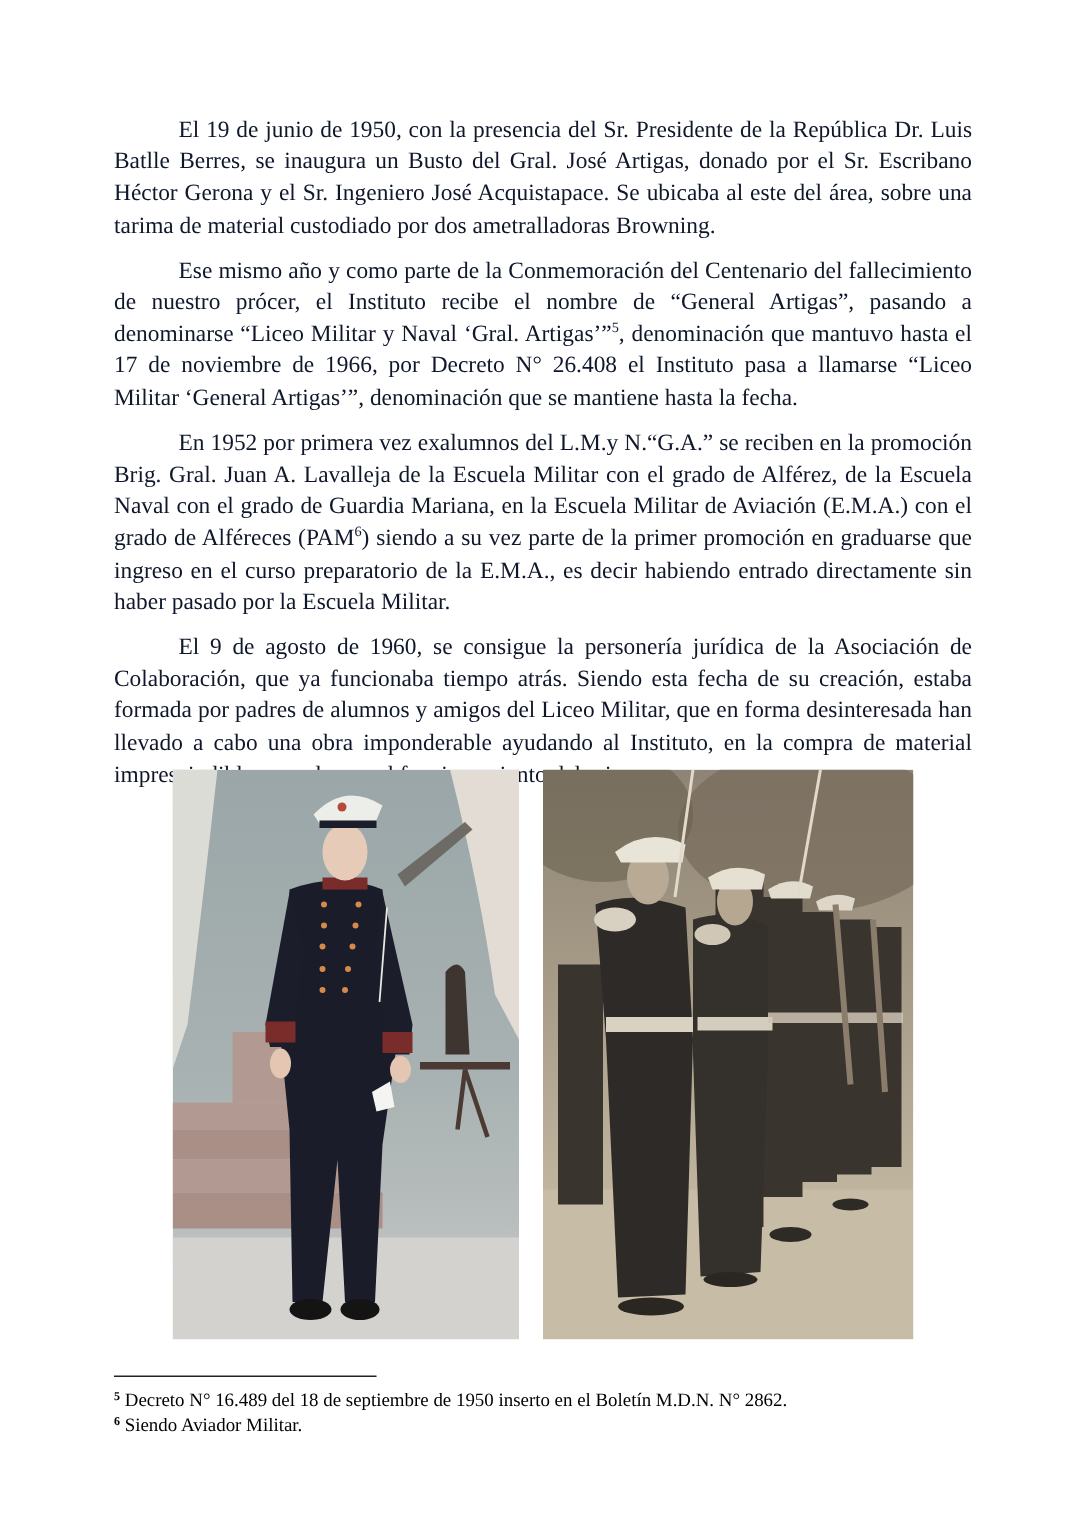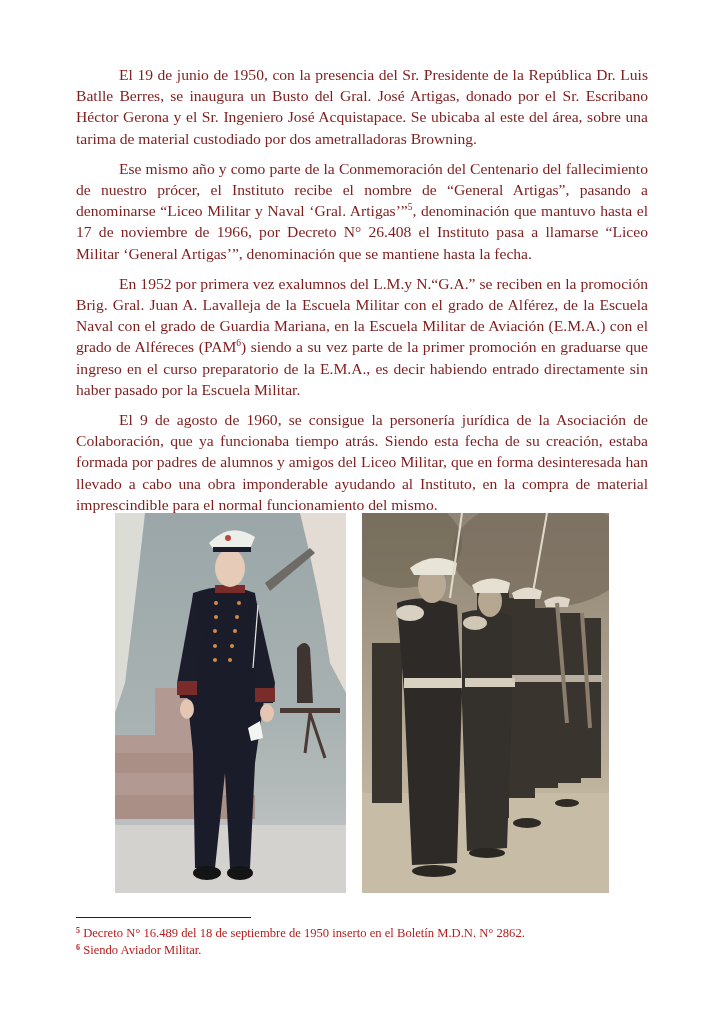--- a/index.html
+++ b/index.html
@@ -1,31 +1,31 @@
 <!DOCTYPE html>
 <html><head>
 <meta charset="utf-8">
 <style>
   html, body { margin: 0; padding: 0; background: #ffffff; }
   body { width: 724px; height: 1024px; position: relative; overflow: hidden; }
   .page {
-    position: absolute; left: 76px; top: 64px; width: 572px;
+    position: absolute; left: 76px; top: 76px; width: 572px;
     font-family: "Liberation Serif", serif; font-size: 15.6px; line-height: 21.2px;
-    color: #7f1d1d; text-align: justify;
+    color: #0f172a; text-align: justify;
   }
   .para { margin: 0 0 9px 0; text-indent: 43px; }
   sup { font-size: 9.5px; line-height: 0; vertical-align: 6px; }
   .photos { position: absolute; top: 513px; left: 115px; width: 494px; height: 380px; }
   .photo { position: absolute; top: 0; height: 380px; overflow: hidden; }
   .photo svg { display: block; width: 100%; height: 100%; }
   .photo-left { left: 0; width: 231px; }
   .photo-right { left: 247px; width: 247px; }
   .fn-rule { position: absolute; left: 76px; top: 917px; width: 175px; height: 0; border-top: 1.3px solid #222; }
   .footnotes { position: absolute; left: 76px; top: 925px; width: 572px;
-    font-family: "Liberation Serif", serif; font-size: 12.6px; line-height: 17px; color: #b91c1c; }
+    font-family: "Liberation Serif", serif; font-size: 12.6px; line-height: 17px; color: #000000; }
   .footnotes sup { font-size: 8px; vertical-align: 4px; font-weight: bold; }
   .fn { margin: 0; }
 </style>
 </head>
 <body>
 
 <div class="page">
   <p class="para">El 19 de junio de 1950, con la presencia del Sr. Presidente de la República Dr. Luis Batlle Berres, se inaugura un Busto del Gral. José Artigas, donado por el Sr. Escribano Héctor Gerona y el Sr. Ingeniero José Acquistapace. Se ubicaba al este del área, sobre una tarima de material custodiado por dos ametralladoras Browning.</p>
   <p class="para"><span>Ese mismo año y como parte de la Conmemoración del Centenario del fallecimiento de nuestro prócer, el Instituto recibe el nombre de “General Artigas”, pasando a denominarse “Liceo Militar y Naval ‘Gral. Artigas’”</span><sup>5</sup><span>, denominación que mantuvo hasta el 17 de noviembre de 1966, por Decreto N° 26.408 el Instituto pasa a llamarse “Liceo Militar ‘General Artigas’”, denominación que se mantiene hasta la fecha.</span></p>
   <p class="para"><span>En 1952 por primera vez exalumnos del L.M.y N.“G.A.” se reciben en la promoción Brig. Gral. Juan A. Lavalleja de la Escuela Militar con el grado de Alférez, de la Escuela Naval con el grado de Guardia Mariana, en la Escuela Militar de Aviación (E.M.A.) con el grado de Alféreces (PAM</span><sup>6</sup><span>) siendo a su vez parte de la primer promoción en graduarse que ingreso en el curso preparatorio de la E.M.A., es decir habiendo entrado directamente sin haber pasado por la Escuela Militar.</span></p>

